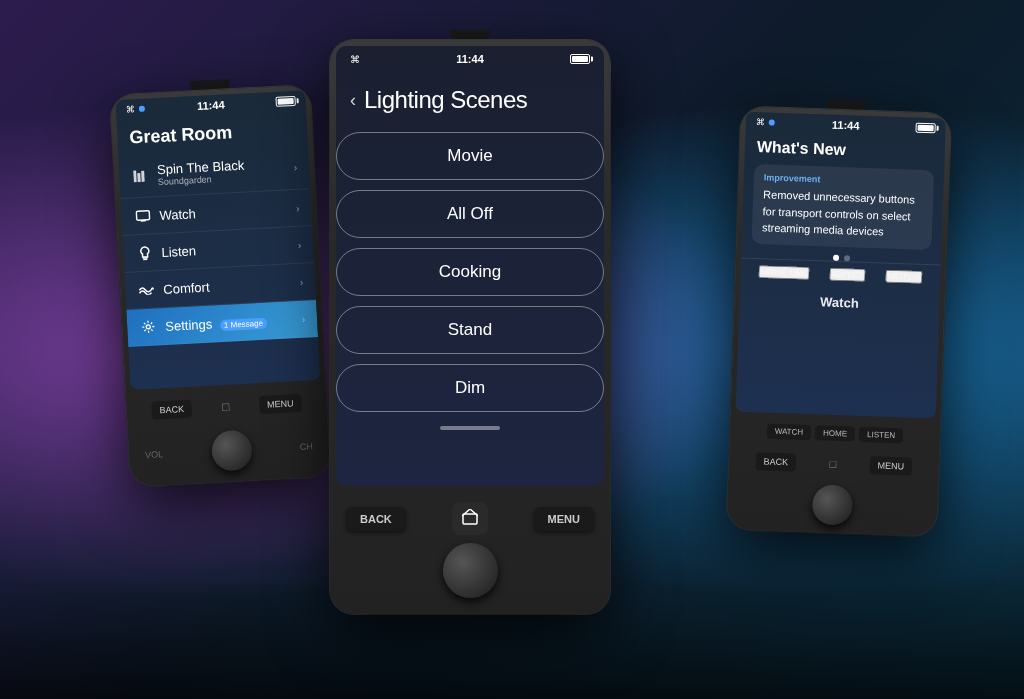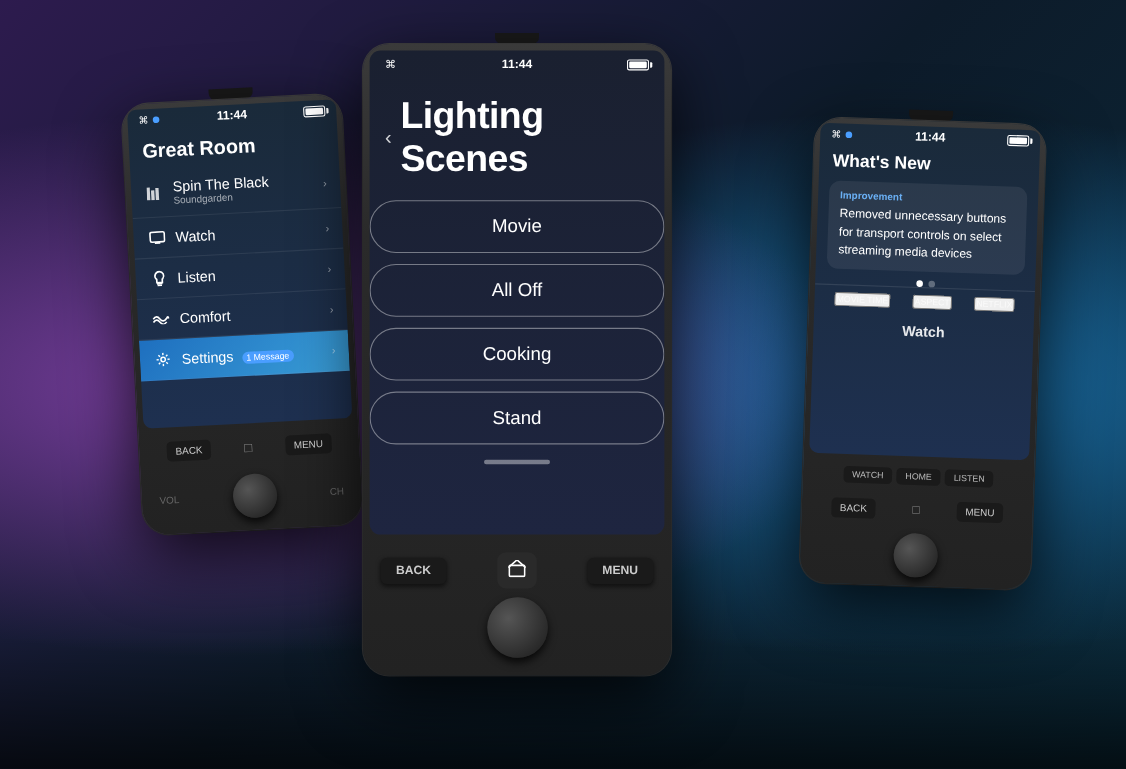--- a/index.html
+++ b/index.html
@@ -277,22 +277,22 @@
 
     .back-chevron {
       color: #fff;
       font-size: 18px;
       margin-right: 8px;
       opacity: 0.8;
     }
 
     .lighting-title {
       color: #fff;
-      font-size: 34px;
-      font-weight: 700;
+      font-size: 24px;
+      font-weight: 400;
       letter-spacing: -0.5px;
     }
 
     .scene-buttons-list {
       padding: 6px 0;
       display: flex;
       flex-direction: column;
       gap: 10px;
     }
 
@@ -575,20 +575,21 @@
       <div class="lighting-header">
         <span class="back-chevron">‹</span>
         <span class="lighting-title">Lighting Scenes</span>
       </div>
 
       <div class="scene-buttons-list">
         <button class="scene-btn">Movie</button>
         <button class="scene-btn">All Off</button>
         <button class="scene-btn">Cooking</button>
         <button class="scene-btn">Stand</button>
+        <button class="scene-btn">Dim</button>
       </div>
 
       <div class="home-indicator"></div>
     </div>
 
     <div class="center-bottom">
       <div class="center-remote-buttons">
         <button class="btn-center">BACK</button>
         <button class="home-btn">
           <svg width="16" height="16" viewBox="0 0 16 16" fill="none" stroke="white" stroke-width="1.5">

